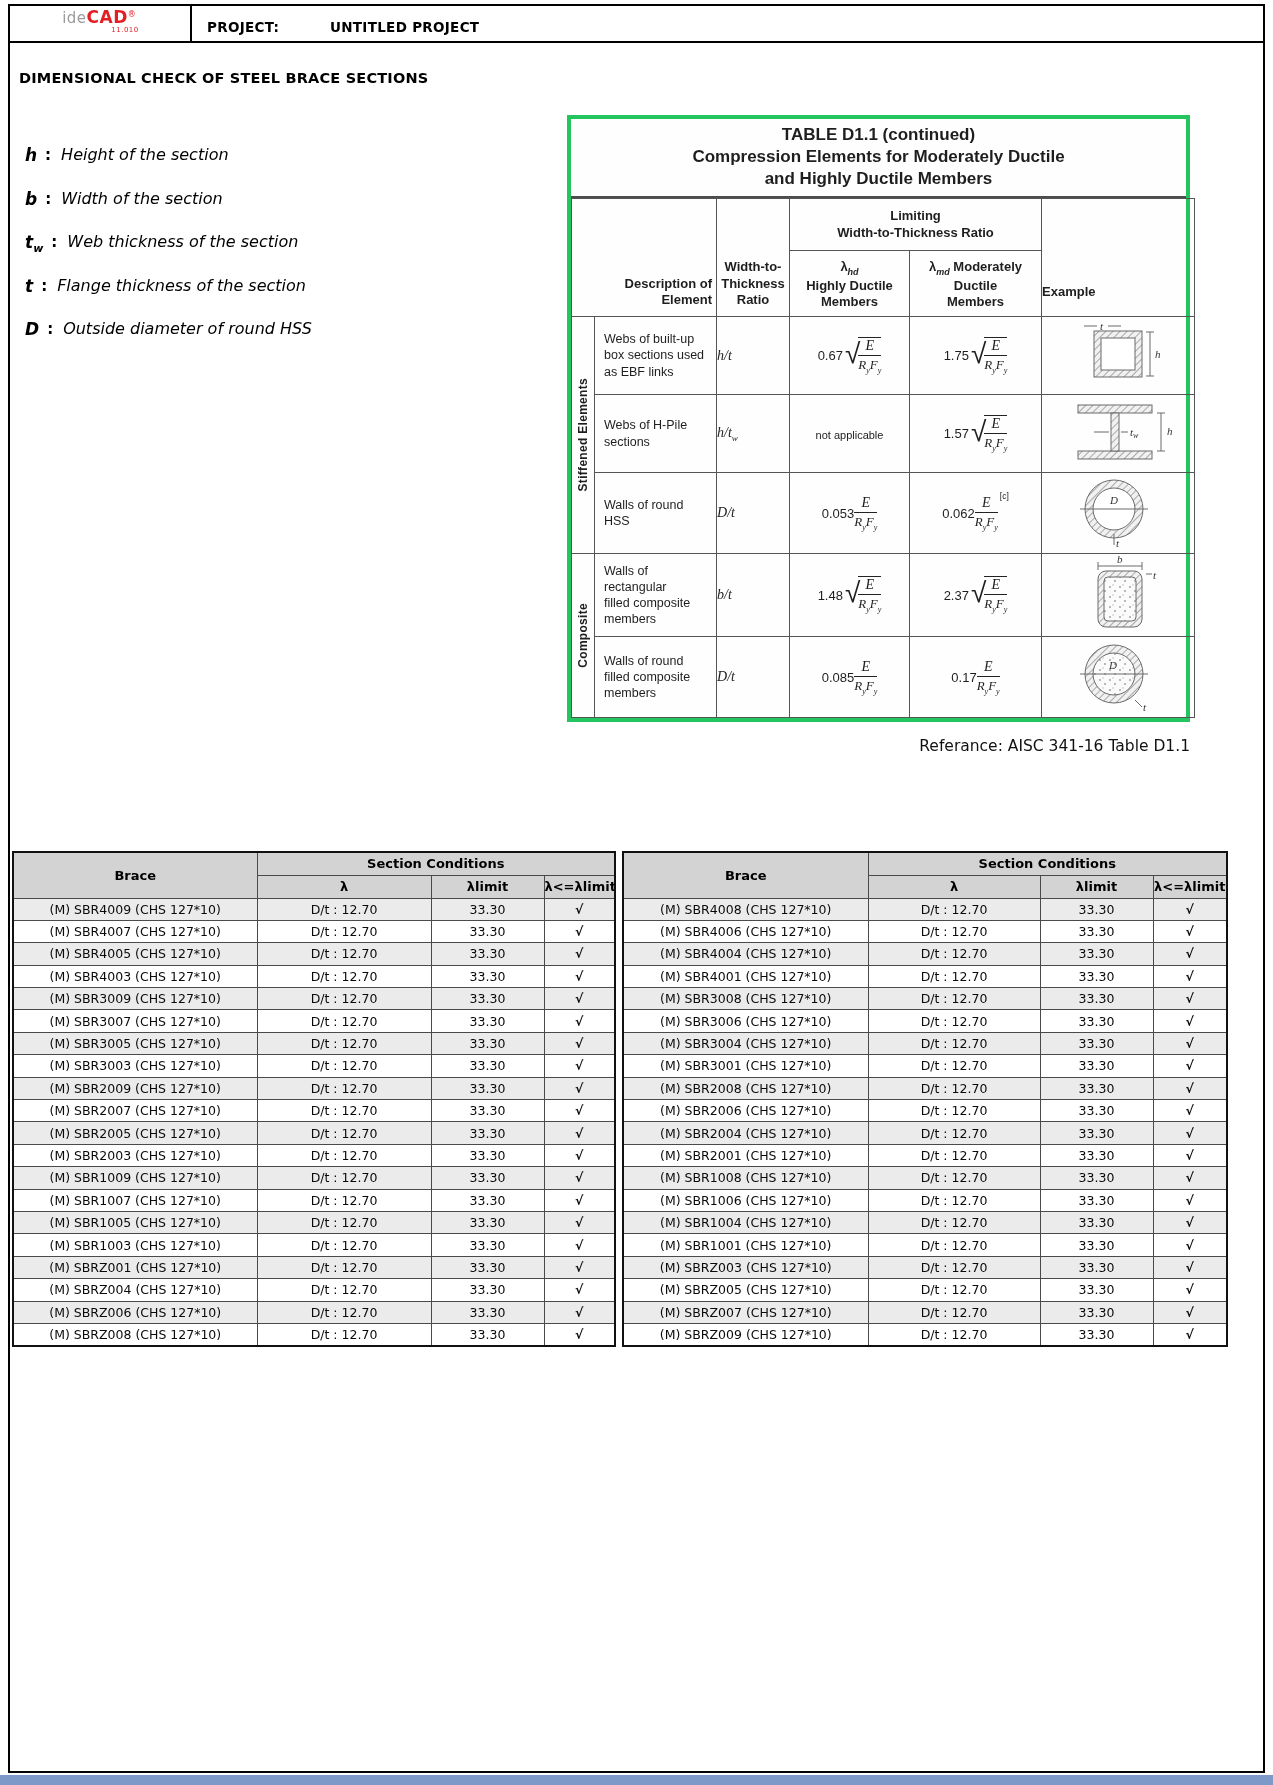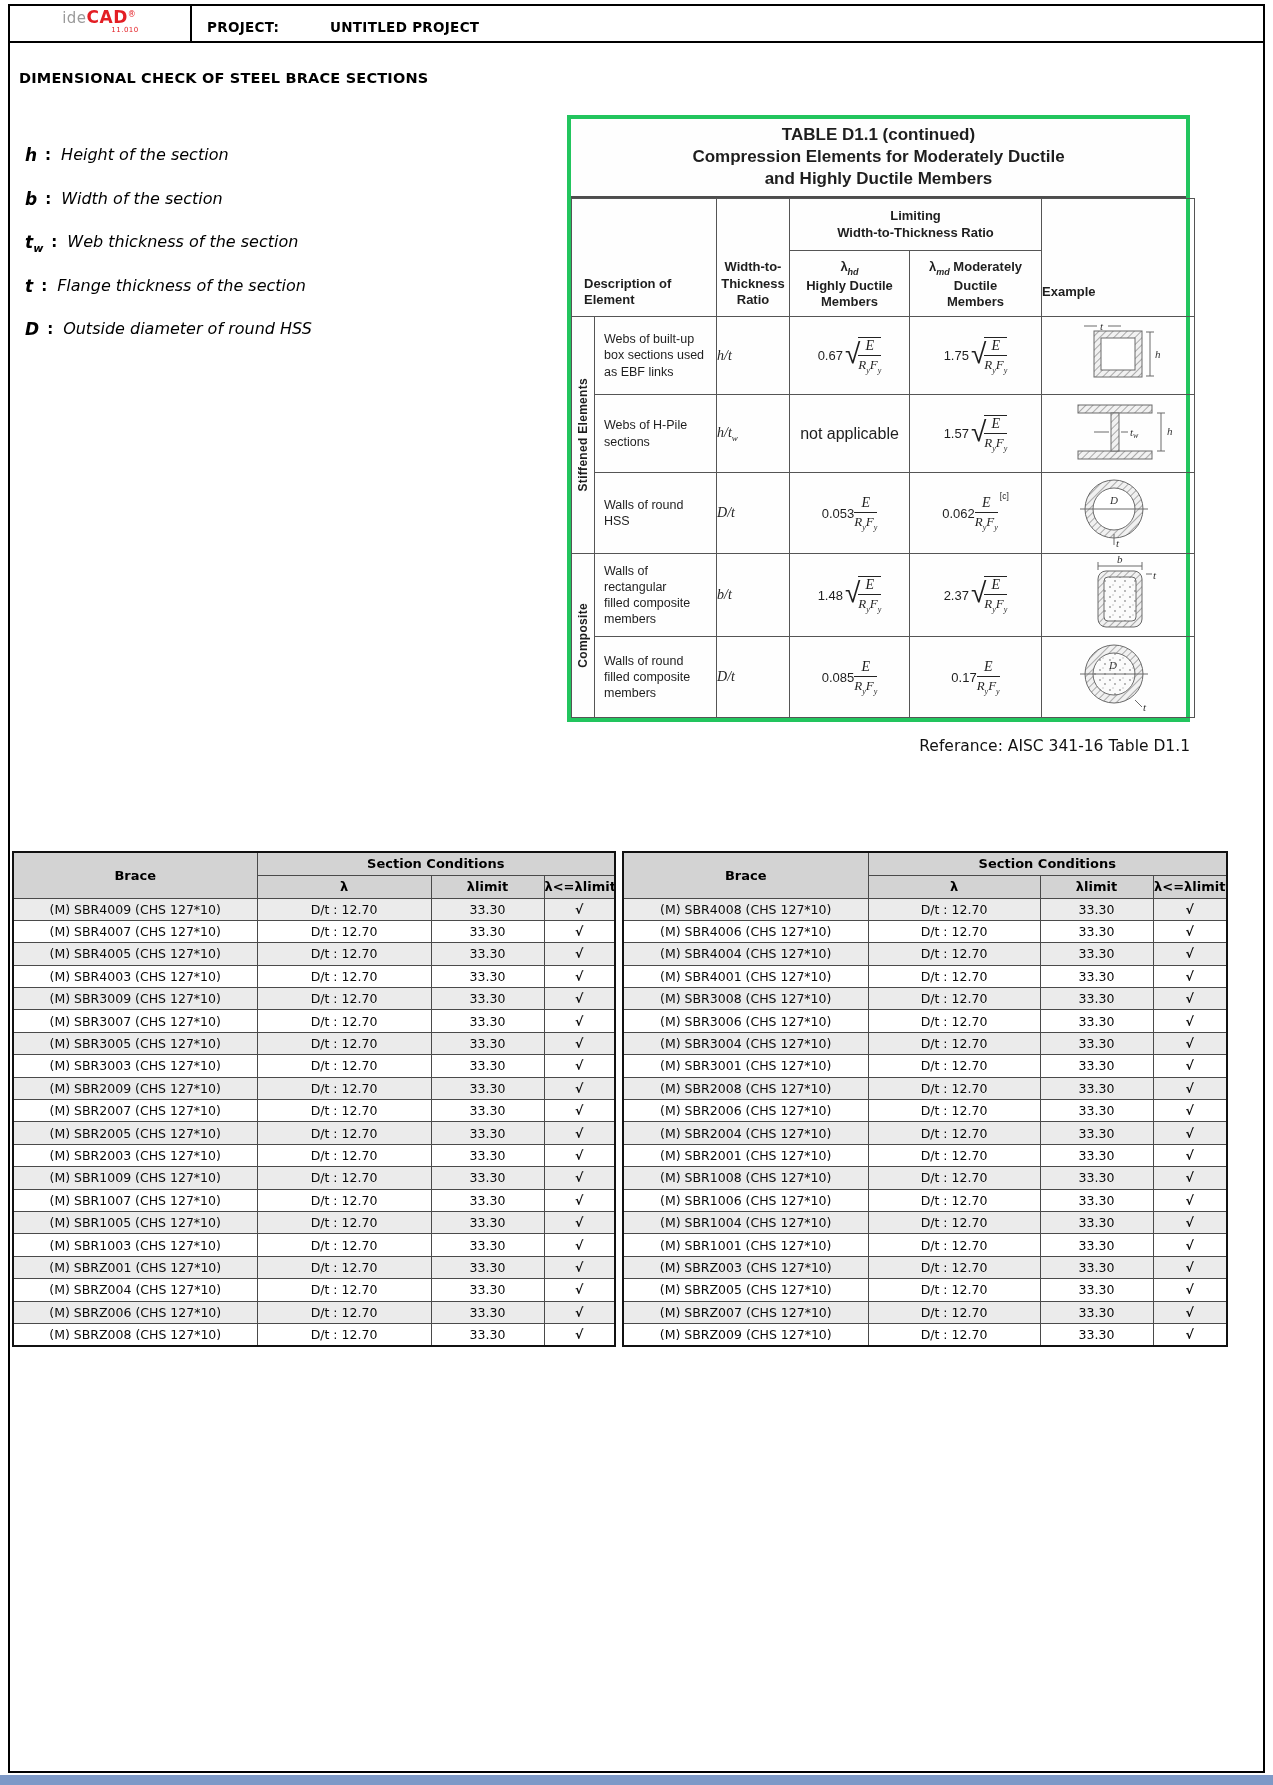--- a/index.html
+++ b/index.html
@@ -29,21 +29,21 @@
   .def-desc{font-style:italic;font-size:16px;line-height:1.15}
 
   
   #aisc{position:absolute;left:567px;top:115px;width:623px;border:4px solid #22c55e;
         background:#fefefe;color:#1e1e1e;font-family:"Liberation Sans",sans-serif}
   #aisc-title{border-bottom:2px solid #4d4d4d;text-align:center;font-weight:bold;
         font-size:17px;line-height:22px;padding:5px 0 6px}
   #aisc table{border-collapse:collapse;width:100%;table-layout:fixed}
   #aisc th,#aisc td{border:1px solid #555}
   #aisc thead th{font-size:13px;font-weight:bold;line-height:1.25}
-  .desc-h{vertical-align:bottom;text-align:left;padding:0 4px 8px 12px;white-space:pre-line}
+  .desc-h{vertical-align:bottom;text-align:right;padding:0 4px 8px 12px;white-space:pre-line}
   .ratio-h{vertical-align:bottom;text-align:center;padding-bottom:8px;white-space:pre-line}
   .limiting-h{vertical-align:middle;text-align:center;white-space:pre-line;height:52px}
   .example-h{vertical-align:bottom;text-align:left;padding-bottom:16px}
   .lam-h{vertical-align:bottom;text-align:center;padding-bottom:6px;height:66px}
   .lamsym{font-weight:bold}
   .lam-h sub{font-size:9px;font-style:italic}
   #aisc tbody tr{height:78px}
   .gcell{padding:0;text-align:center;vertical-align:middle}
   .vlabel{writing-mode:vertical-rl;transform:rotate(180deg);font-weight:bold;font-size:12px;
           margin:0 auto;letter-spacing:.3px;white-space:nowrap}
@@ -56,21 +56,21 @@
   .ecell{text-align:center;vertical-align:middle}
   .coef{display:inline-block;vertical-align:middle;font-size:13px}
   .rad{display:inline-block;vertical-align:middle;font-size:28px;line-height:1;margin:0 -2px 4px 2px}
   .frac{display:inline-block;vertical-align:middle;text-align:center;
         font-family:"Liberation Serif",serif;line-height:1}
   .frac.sq{border-top:1.6px solid #222}
   .fnum{display:block;font-style:italic;font-size:14px;border-bottom:1px solid #222;padding:1px 6px 2px}
   .fden{display:block;font-style:italic;font-size:13px;padding-top:2px}
   .fden sub{font-size:8px}
   .fnote{font-size:8.5px;position:relative;top:-12px;margin-left:2px}
-  .na{font-size:16px}
+  .na{font-size:11px}
   #aisc svg line{stroke:#6a6a6a;stroke-width:1}
   #aisc svg rect,#aisc svg circle{stroke:#6a6a6a;stroke-width:1}
   .dim{font-family:"Liberation Serif",serif;font-style:italic;font-size:11px;fill:#333}
   #reference{position:absolute;left:567px;top:737px;width:623px;text-align:right;
              font-size:15.5px;color:#111}
 
   
   .btable{position:absolute;top:851px;border-collapse:collapse;table-layout:fixed;
           background:#fff;border:2px solid #111}
   .btable th,.btable td{border:1px solid #4a4a4a;white-space:nowrap;overflow:hidden;padding:0}

